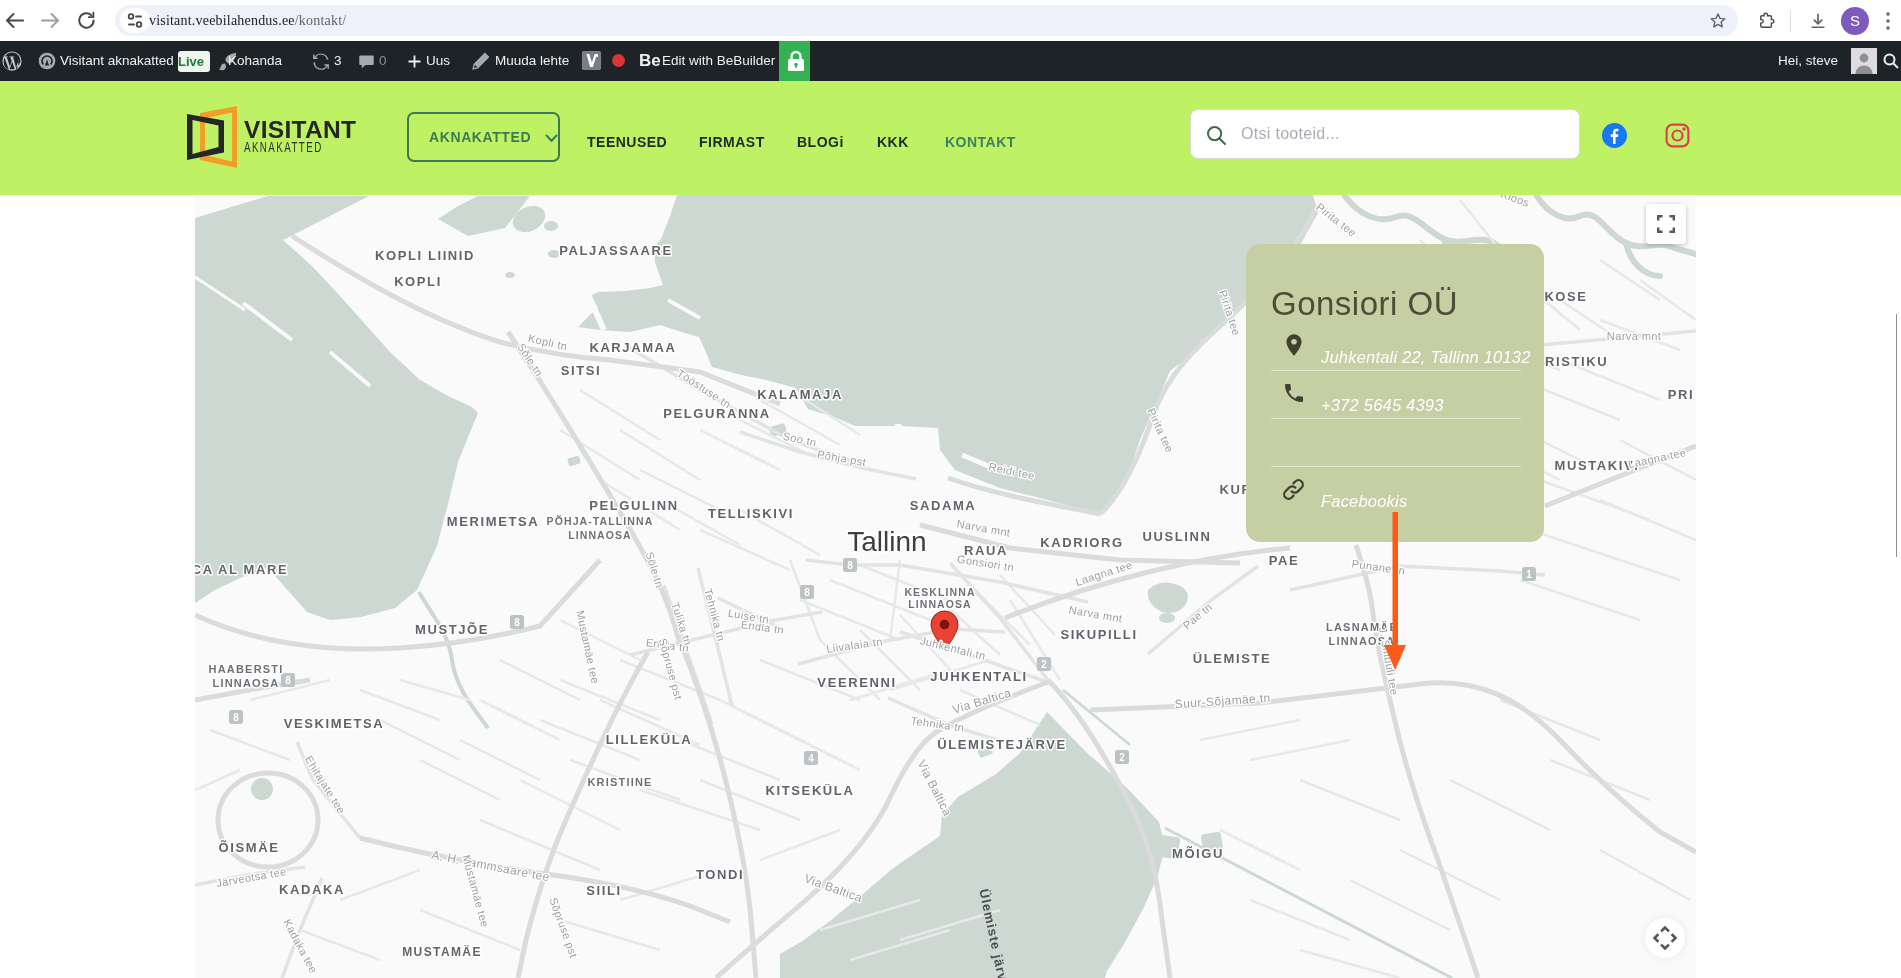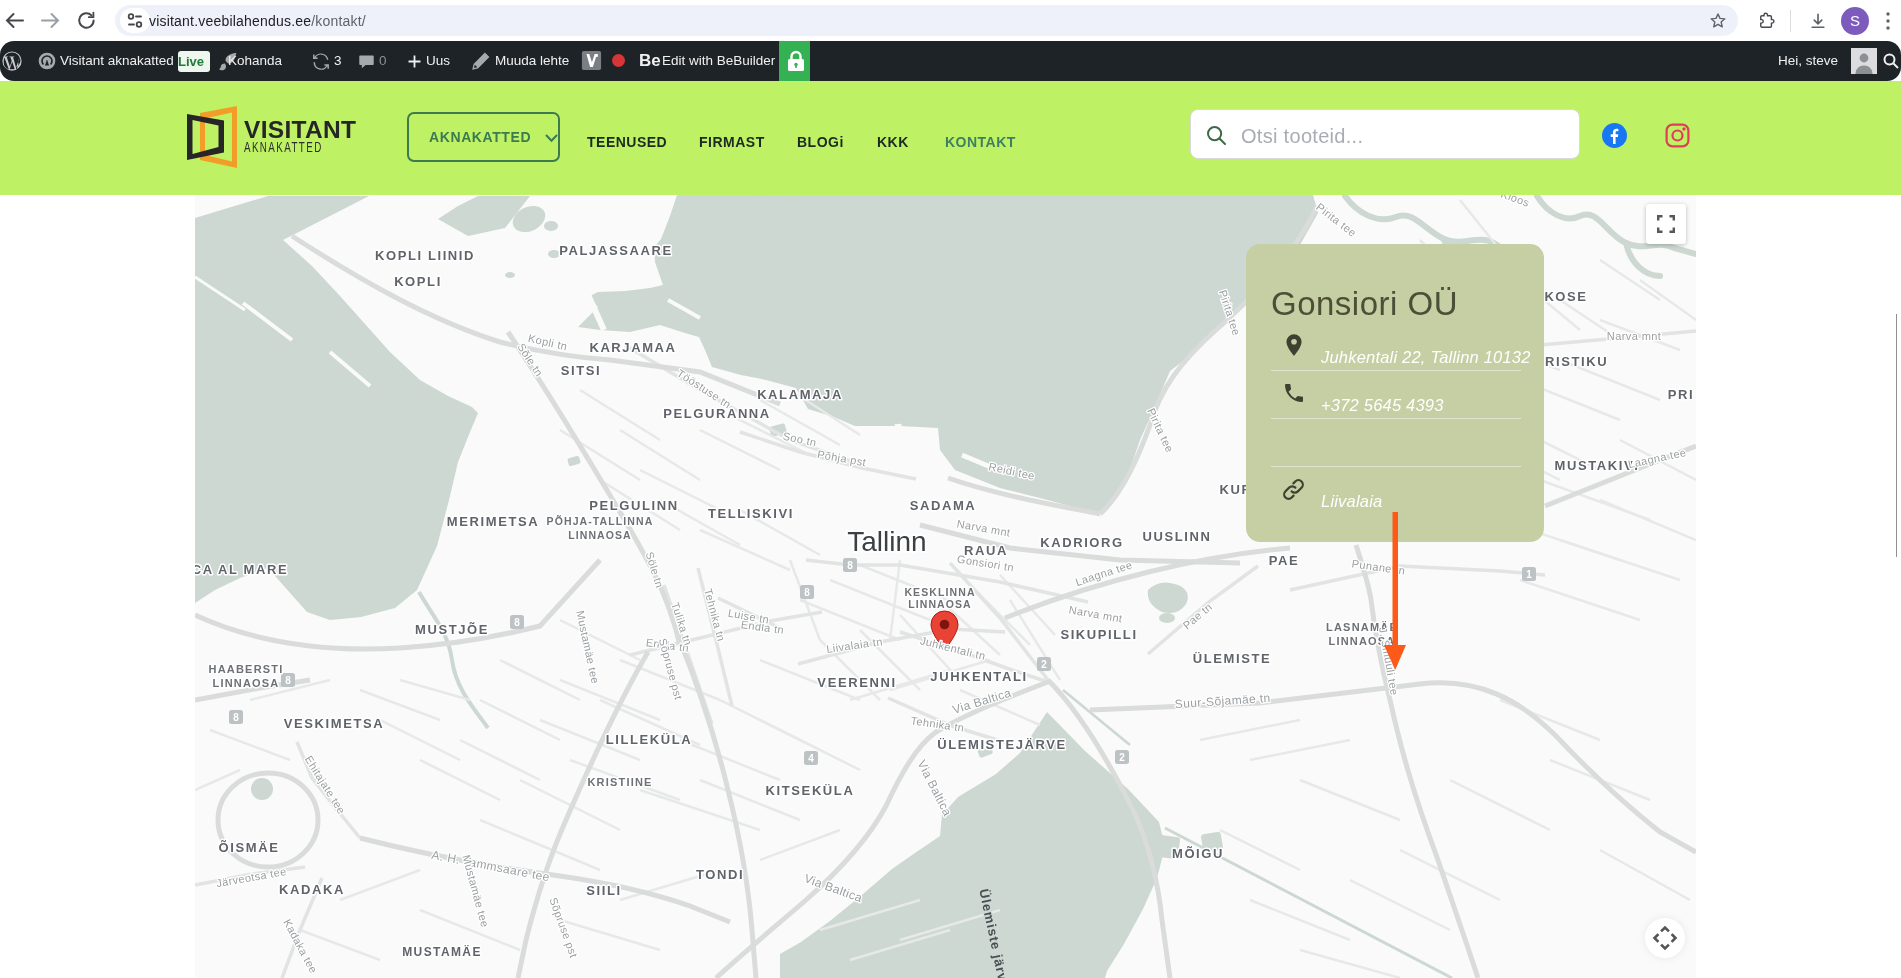--- a/index.html
+++ b/index.html
@@ -2,41 +2,41 @@
 <html><head>
 <meta charset="utf-8">
 <style>
   html,body{margin:0;padding:0;width:1901px;height:978px;overflow:hidden;background:#fff;
     font-family:"Liberation Sans", sans-serif;}
   .abs{position:absolute;}
   
   #chrome{position:absolute;left:0;top:0;width:1901px;height:41px;background:#ffffff;}
   #pill{position:absolute;left:115px;top:5px;width:1623px;height:31px;border-radius:16px;background:#eef1fa;}
   #pill .tune{position:absolute;left:5px;top:3px;width:30px;height:25px;border-radius:13px;background:#fff;}
-  #urltext{position:absolute;left:149px;top:13px;font-size:14px;color:#202124;letter-spacing:.2px;}
+  #urltext{position:absolute;left:149px;top:13px;font-size:14px;color:#202124;letter-spacing:.2px;font-family:Liberation Serif, serif;}
   #urltext span{color:#5f6368;}
   .cicon{position:absolute;top:0;}
   
-  #abar{position:absolute;left:0;top:41px;width:1901px;height:40px;background:#1d2327;color:#f0f0f1;font-size:13.5px;border-radius:14px;}
+  #abar{position:absolute;left:0;top:41px;width:1901px;height:40px;background:#1d2327;color:#f0f0f1;font-size:13.5px;}
   #abar .it{position:absolute;top:0;height:40px;line-height:40px;white-space:nowrap;}
   #abar svg{vertical-align:middle;}
   #livebadge{position:absolute;left:178px;top:10px;width:32px;height:21px;background:#edf7ee;border-radius:3px;
      color:#1f7a37;font-size:13px;font-weight:bold;text-align:left;line-height:21px;}
   #greenbox{position:absolute;left:779px;top:0;width:31px;height:40px;background:#33b153;}
   
   #hdr{position:absolute;left:0;top:81px;width:1901px;height:114px;background:#bef264;}
   #brand{position:absolute;left:244px;top:29px;width:200px;height:62px;}
   #brand .t1{position:absolute;top:6px;font-size:24.5px;font-weight:bold;color:#262626;letter-spacing:.3px;}
   #brand .t2{position:absolute;top:29px;font-size:14px;color:#2e2e2e;letter-spacing:2px;transform:scaleX(.7);transform-origin:left;}
   .nav{position:absolute;top:36px;font-size:14px;font-weight:bold;color:#1c2a21;letter-spacing:.5px;margin-top:17px;}
   #aknabox{position:absolute;left:407px;top:31px;width:149px;height:46px;border:2px solid #3c7a50;border-radius:7px;
      color:#3c7a50;font-size:14px;font-weight:bold;letter-spacing:.6px;text-align:left;line-height:46px;white-space:nowrap;overflow:hidden;}
   #search{position:absolute;left:1190px;top:28px;width:390px;height:50px;border:1px solid #d9d9d9;border-radius:8px;
      box-sizing:border-box;background:#fff;}
-  #search .ph{position:absolute;left:50px;top:15px;font-size:20px;color:#a9adb3;letter-spacing:.3px;}
+  #search .ph{position:absolute;left:50px;top:15px;font-size:16px;color:#a9adb3;letter-spacing:.3px;}
   
   #map{position:absolute;left:195px;top:195px;width:1501px;height:783px;background:#f9faf9;overflow:hidden;}
   #card{position:absolute;left:1051px;top:49px;width:298px;height:298px;border-radius:14px;background:#c6cfa4;}
   #card h2{margin:0;position:absolute;left:25px;top:41px;font-size:33px;letter-spacing:-1px;font-weight:normal;color:#4c4e38;letter-spacing:.5px;}
   .crow{position:absolute;left:25px;width:260px;height:48px;color:#fff;font-size:16.5px;letter-spacing:-.55px;}
   .crow .txt{position:absolute;left:50px;top:26px;white-space:nowrap;letter-spacing:.2px;font-style:italic;}
   .sep{position:absolute;left:25px;width:250px;height:1px;background:rgba(255,255,255,.45);}
   #fsbtn{position:absolute;left:1451px;top:9px;width:40px;height:40px;background:#fff;border-radius:3px;
      box-shadow:0 1px 4px rgba(0,0,0,.25);}
   #panbtn{position:absolute;left:1450px;top:723px;width:40px;height:40px;background:#fff;border-radius:50%;
@@ -530,21 +530,21 @@
   </div>
   <div class="sep" style="top:174px"></div>
   <div class="sep" style="top:222px"></div>
   <div class="crow" style="top:222px">
     <svg class="abs" style="left:10px;top:11px" width="25" height="25" viewBox="0 0 24 24">
           <g fill="none" stroke="#3f4130" stroke-width="2.1" stroke-linecap="round">
             <path d="M10.2 13.8a4.2 4.2 0 0 0 6 0l3.5-3.5a4.24 4.24 0 0 0-6-6l-1.8 1.8"></path>
             <path d="M13.8 10.2a4.2 4.2 0 0 0-6 0l-3.5 3.5a4.24 4.24 0 0 0 6 6l1.8-1.8"></path>
           </g>
         </svg>
-    <div class="txt">Liivalaia</div>
+    <div class="txt">Facebookis</div>
   </div>
 </div>
 <svg class="abs" style="left:1185px;top:310px;pointer-events:none" width="30" height="170" viewBox="0 0 30 170">
   <rect x="12.5" y="7" width="5.5" height="137" fill="#fd5a19"></rect>
   <path d="M4 140 L26 140 L15.2 165 Z" fill="#fd5a19"></path>
 </svg>
 <div id="fsbtn">
   <svg style="margin:11px" width="18" height="18" viewBox="0 0 18 18">
     <g fill="none" stroke="#575757" stroke-width="2.4">
           <path d="M1.2 5.5V1.2H5.5M12.5 1.2h4.3V5.5M16.8 12.5v4.3H12.5M5.5 16.8H1.2V12.5"></path>

